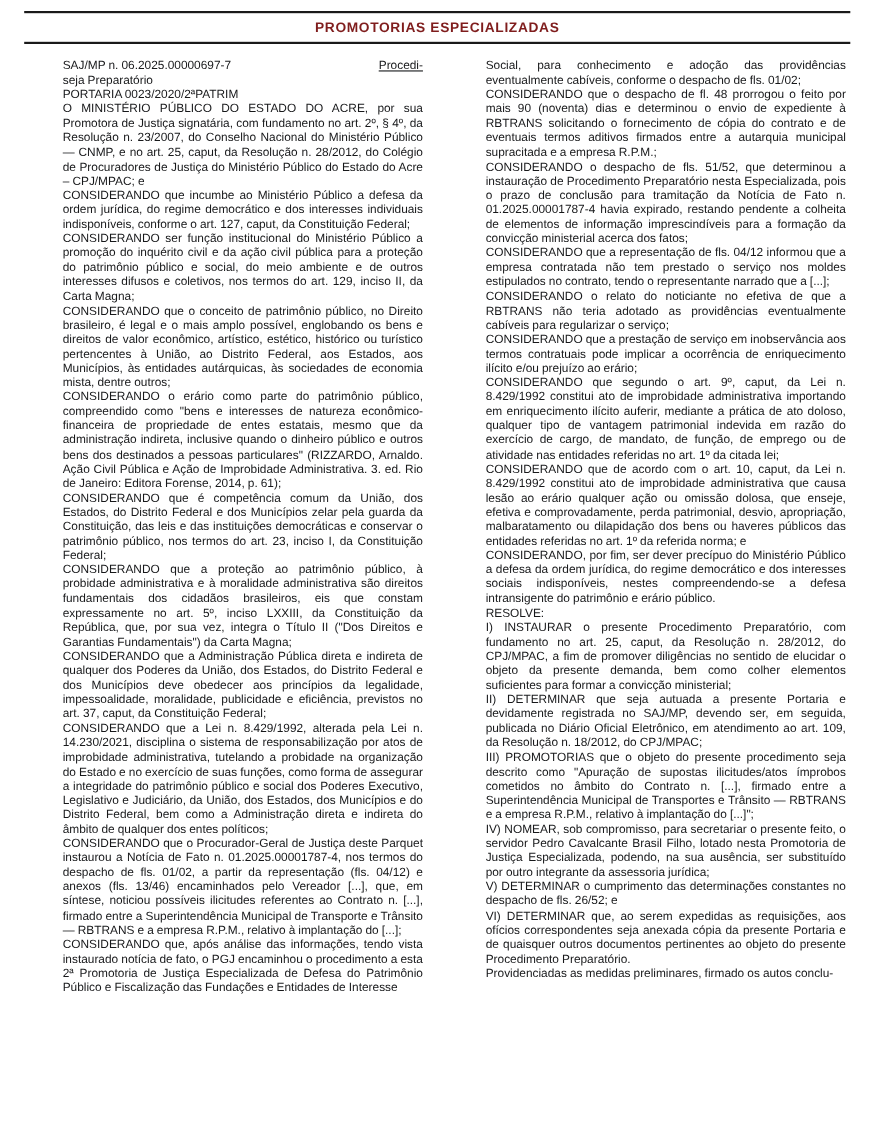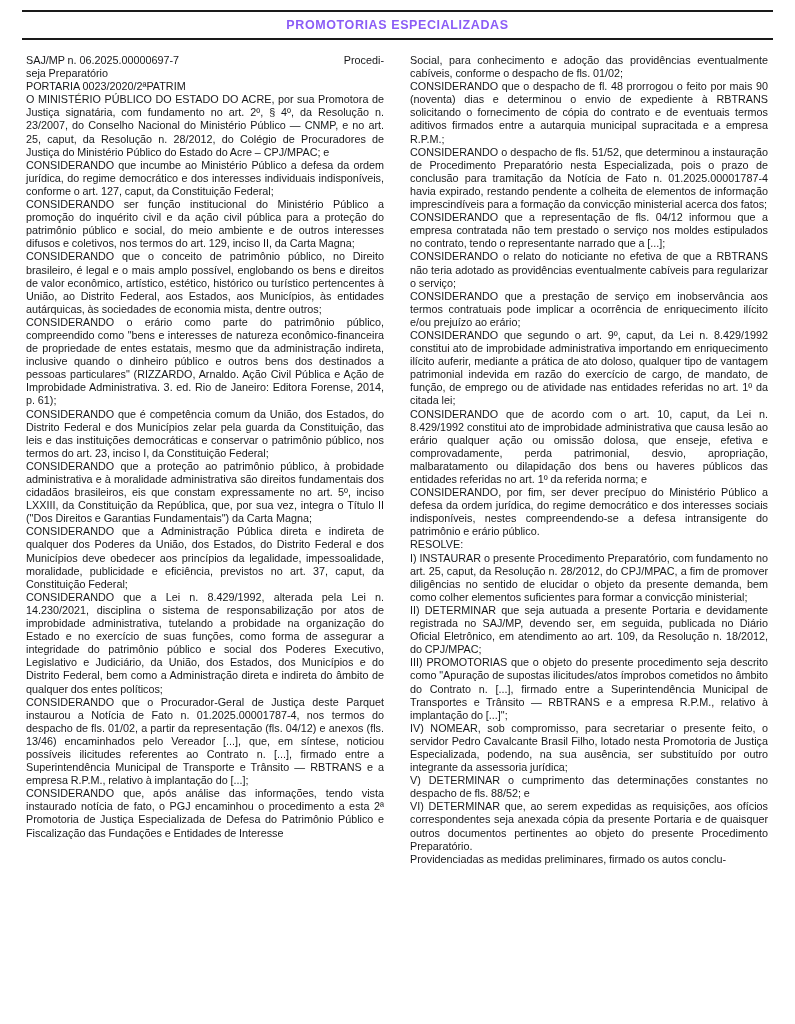--- a/index.html
+++ b/index.html
@@ -26,52 +26,54 @@
     margin: 10px 22px 0 22px;
     border-top: 2px solid #1a1a1a;
     border-bottom: 2px solid #1a1a1a;
     padding: 6px 0 6px 0;
     text-align: center;
   }
   .header-band .title {
     font-size: 12.5px;
     font-weight: bold;
     letter-spacing: 0.6px;
-    color: #8b5cf6;
+    color: #7f1d1d;
   }
   .columns {
     display: flex;
     gap: 26px;
     padding: 14px 26px 0 26px;
     box-sizing: border-box;
   }
   .col {
     width: 358px;
     font-size: 10.8px;
     line-height: 13.1px;
     text-align: justify;
     text-justify: inter-word;
     color: #17181a;
     word-spacing: -0.2px;
+    margin-left: 31px;
   }
   .col p {
     margin: 0;
     padding: 0;
     text-align: justify;
   }
   .first-line {
     display: flex;
     justify-content: space-between;
     align-items: baseline;
   }
   .first-line .left {
     white-space: nowrap;
   }
   .first-line .right {
     white-space: nowrap;
+    text-decoration: underline;
   }
   .nowrap-line {
     text-align: left;
   }
   .last-line {
     text-align: left;
   }
 </style>
 </head>
 <body>
@@ -112,19 +114,19 @@
       <p>CONSIDERANDO o relato do noticiante no efetiva de que a RBTRANS não teria adotado as providências eventualmente cabíveis para regularizar o serviço;</p>
       <p>CONSIDERANDO que a prestação de serviço em inobservância aos termos contratuais pode implicar a ocorrência de enriquecimento ilícito e/ou prejuízo ao erário;</p>
       <p>CONSIDERANDO que segundo o art. 9º, caput, da Lei n. 8.429/1992 constitui ato de improbidade administrativa importando em enriquecimento ilícito auferir, mediante a prática de ato doloso, qualquer tipo de vantagem patrimonial indevida em razão do exercício de cargo, de mandato, de função, de emprego ou de atividade nas entidades referidas no art. 1º da citada lei;</p>
       <p>CONSIDERANDO que de acordo com o art. 10, caput, da Lei n. 8.429/1992 constitui ato de improbidade administrativa que causa lesão ao erário qualquer ação ou omissão dolosa, que enseje, efetiva e comprovadamente, perda patrimonial, desvio, apropriação, malbaratamento ou dilapidação dos bens ou haveres públicos das entidades referidas no art. 1º da referida norma; e</p>
       <p>CONSIDERANDO, por fim, ser dever precípuo do Ministério Público a defesa da ordem jurídica, do regime democrático e dos interesses sociais indisponíveis, nestes compreendendo-se a defesa intransigente do patrimônio e erário público.</p>
       <p class="nowrap-line">RESOLVE:</p>
       <p>I) INSTAURAR o presente Procedimento Preparatório, com fundamento no art. 25, caput, da Resolução n. 28/2012, do CPJ/MPAC, a fim de promover diligências no sentido de elucidar o objeto da presente demanda, bem como colher elementos suficientes para formar a convicção ministerial;</p>
       <p>II) DETERMINAR que seja autuada a presente Portaria e devidamente registrada no SAJ/MP, devendo ser, em seguida, publicada no Diário Oficial Eletrônico, em atendimento ao art. 109, da Resolução n. 18/2012, do CPJ/MPAC;</p>
       <p>III) PROMOTORIAS que o objeto do presente procedimento seja descrito como "Apuração de supostas ilicitudes/atos ímprobos cometidos no âmbito do Contrato n. [...], firmado entre a Superintendência Municipal de Transportes e Trânsito — RBTRANS e a empresa R.P.M., relativo à implantação do [...]";</p>
       <p>IV) NOMEAR, sob compromisso, para secretariar o presente feito, o servidor Pedro Cavalcante Brasil Filho, lotado nesta Promotoria de Justiça Especializada, podendo, na sua ausência, ser substituído por outro integrante da assessoria jurídica;</p>
-      <p>V) DETERMINAR o cumprimento das determinações constantes no despacho de fls. 88/52; e</p>
+      <p>V) DETERMINAR o cumprimento das determinações constantes no despacho de fls. 26/52; e</p>
       <p>VI) DETERMINAR que, ao serem expedidas as requisições, aos ofícios correspondentes seja anexada cópia da presente Portaria e de quaisquer outros documentos pertinentes ao objeto do presente Procedimento Preparatório.</p>
       <p class="last-line">Providenciadas as medidas preliminares, firmado os autos conclu-</p>
     </div>
 
   </div>
 </div>
 
 </body></html>

